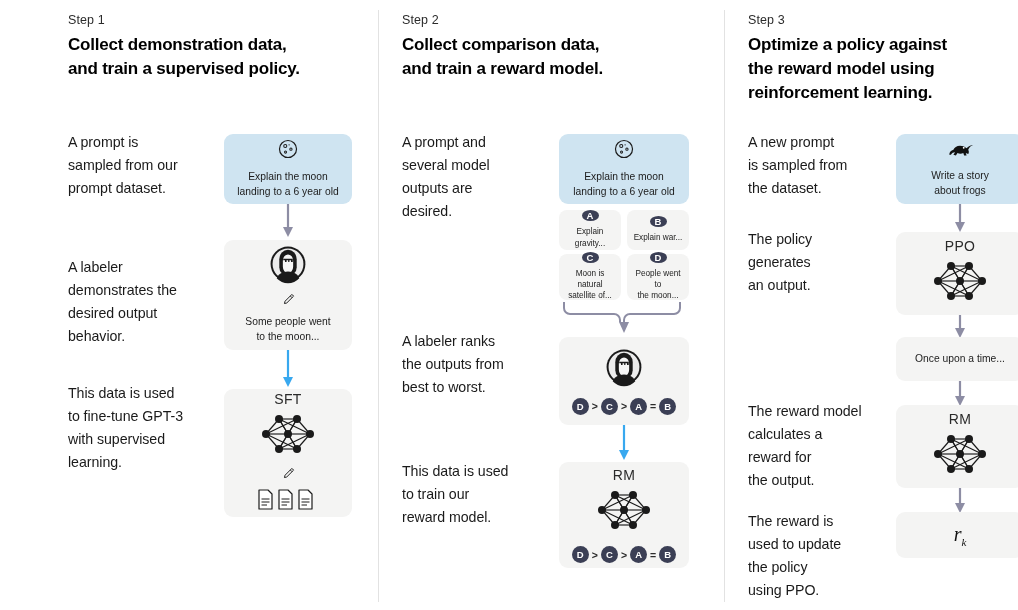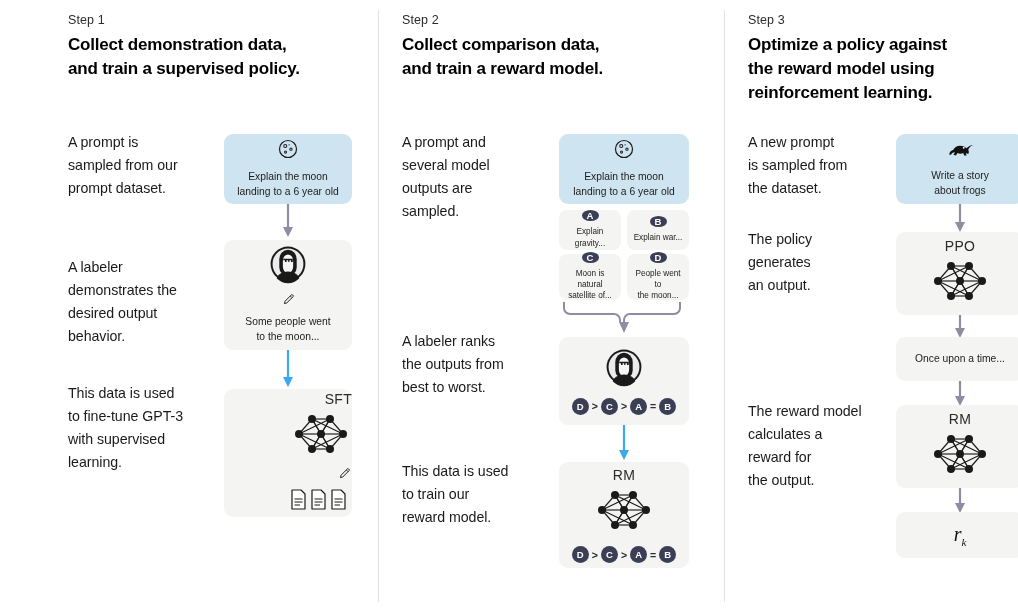--- a/index.html
+++ b/index.html
@@ -160,21 +160,21 @@
       </span>
       <div class="box-text" style="margin-top:4px;">Some people went
 to the moon...</div>
     </div>
 
     <svg style="position:absolute; left:236px; top:350px;" width="16" height="40">
       <line x1="8" y1="0" x2="8" y2="28" stroke="#38a8ef" stroke-width="2.2"></line>
       <polygon points="8,37 3,27 13,27" fill="#38a8ef"></polygon>
     </svg>
 
-    <div class="box box-gray" style="left:180px; top:389px; width:128px; height:128px;align-items:flex-end;">
+    <div class="box box-gray" style="left:180px; top:389px; width:128px; height:128px;">
       <div class="model-label">SFT</div>
       <span class="icon">
         <svg width="62" height="48" viewBox="0 0 62 48">
           <g stroke="#1a1a1a" stroke-width="1.15">
             <line x1="9" y1="24" x2="22" y2="9"></line>
               <line x1="9" y1="24" x2="31" y2="24"></line>
             <line x1="9" y1="24" x2="22" y2="39"></line>
               <line x1="9" y1="24" x2="40" y2="9"></line>
             <line x1="9" y1="24" x2="40" y2="39"></line>
             <line x1="53" y1="24" x2="40" y2="9"></line>
@@ -232,21 +232,21 @@
   </div>
 
   <div class="column col2">
     <div class="step-label">Step 2</div>
     <div class="step-title">Collect comparison data,
 and train a reward model.</div>
 
     <div class="caption" style="top:131px;">A prompt and
 several model
 outputs are
-sampled.</div>
+desired.</div>
     <div class="caption" style="top:330px;">A labeler ranks
 the outputs from
 best to worst.</div>
     <div class="caption" style="top:460px;">This data is used
 to train our
 reward model.</div>
 
     <div class="box box-blue" style="left:181px; top:134px; width:130px; height:70px;">
       <span class="icon">
         <svg width="22" height="22" viewBox="0 0 24 24">
@@ -369,20 +369,24 @@
     <div class="caption" style="top:131px;">A new prompt
 is sampled from
 the dataset.</div>
     <div class="caption" style="top:228px;">The policy
 generates
 an output.</div>
     <div class="caption" style="top:400px;">The reward model
 calculates a
 reward for
 the output.</div>
+    <div class="caption" style="top:510px;">The reward is
+used to update
+the policy
+using PPO.</div>
 
     <div class="box box-blue" style="left:172px; top:134px; width:128px; height:70px;">
       <span class="icon">
         <svg width="28" height="20" viewBox="0 0 34 24">
           <path d="M4 19 c0 -3 2 -5 5 -6 c1 -3 4 -5 8 -5 c3 0 6 1 8 3 c2 -2 5 -4 8 -4 c-3 1 -5 3 -6 6 c1 2 1 4 0 5 l-3 -1 l1 3 l-3 0 l-1 -3 c-2 1 -5 1 -7 0 l-2 3 l-3 -1 l2 -3 c-2 0 -4 1 -5 3 z" fill="#111"></path>
           <circle cx="21.5" cy="10.5" r="1.1" fill="#fff"></circle>
         </svg>
       </span>
       <div class="box-text" style="margin-top:6px;">Write a story
 about frogs</div>

